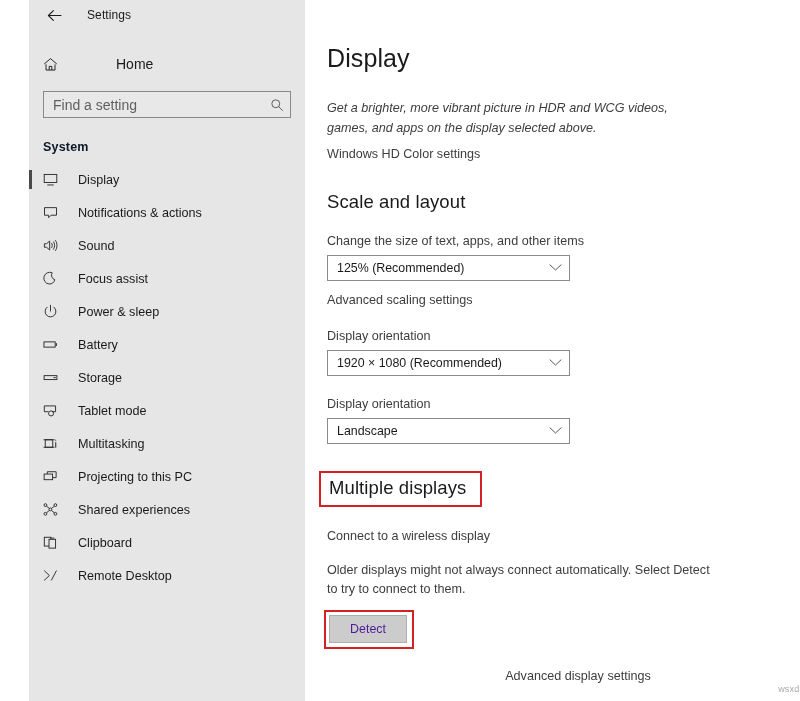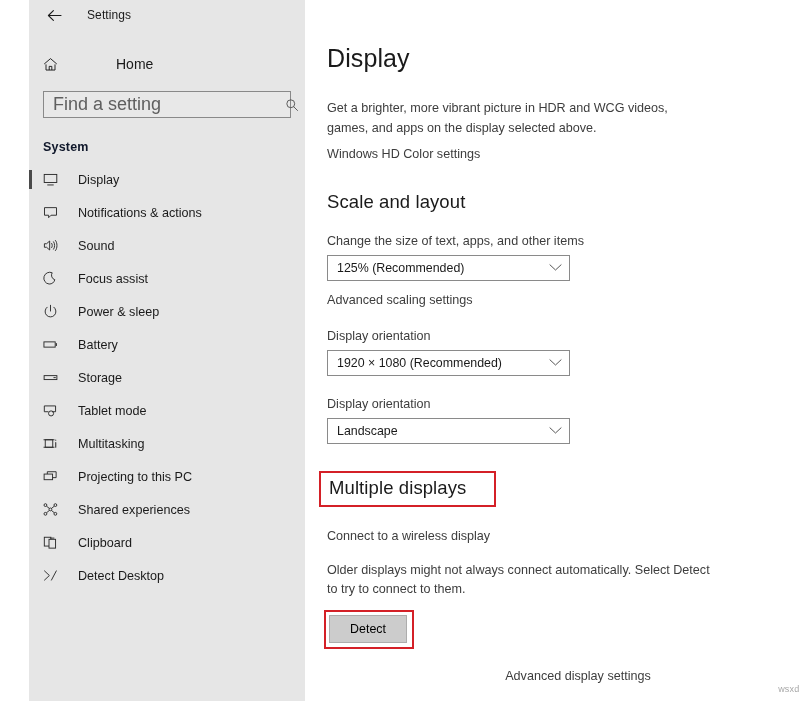--- a/index.html
+++ b/index.html
@@ -87,21 +87,21 @@
     display: flex;
     align-items: center;
     padding: 0 6px 0 9px;
   }
   .search-wrap input {
     flex: 1;
     border: none;
     outline: none;
     background: transparent;
     font-family: "Liberation Sans", sans-serif;
-    font-size: 18px;
+    font-size: 14px;
     color: #3b3b3b;
   }
   .search-wrap input::placeholder { color: #5f5f5f; opacity: 1; }
   .search-wrap .sico { color: #4a4a4a; display: flex; align-items: center; }
 
   .group-title {
     font-size: 12.5px;
     font-weight: bold;
     color: #0f172a;
     margin: 22px 0 0 14px;
@@ -158,20 +158,21 @@
     margin-top: 44px;
     letter-spacing: 0.1px;
   }
 
   .body-text {
     font-size: 12.6px;
     color: #3d3d3d;
     line-height: 1.62;
     max-width: 380px;
     margin-top: 25px;
+    font-style: italic;
   }
 
   .link {
     font-size: 12.6px;
     color: #3d3d3d;
     margin-top: 8px;
     cursor: pointer;
     display: inline-block;
   }
 
@@ -214,21 +215,21 @@
     color: #3d3d3d;
     margin-top: 12px;
     cursor: pointer;
     display: inline-block;
   }
 
   
   .hl-head {
     display: inline-block;
     border: 2px solid #d42027;
-    padding: 4px 28px 6px 8px;
+    padding: 4px 14px 6px 8px;
     margin-top: 27px;
     margin-left: -8px;
   }
   .hl-head .section-head { margin-top: 0; }
 
   .para {
     font-size: 12.6px;
     color: #3d3d3d;
     line-height: 1.55;
     max-width: 390px;
@@ -242,21 +243,21 @@
     margin-top: 10px;
     margin-left: -3px;
   }
   .detect-btn {
     width: 78px;
     height: 28px;
     background: #cccccc;
     border: 1px solid #adadad;
     font-family: "Liberation Sans", sans-serif;
     font-size: 12.4px;
-    color: #000000;
+    color: #4c1d95;
     cursor: pointer;
     display: flex;
     align-items: center;
     justify-content: center;
   }
 
   .tail-link {
     font-size: 12.6px;
     color: #3d3d3d;
     cursor: pointer;
@@ -442,21 +443,21 @@
         <span class="nlbl">Clipboard</span>
       </div>
 
       <div class="nav-item">
         <span class="nico">
           <svg width="15" height="15" viewBox="0 0 16 16" fill="none" aria-hidden="true">
             <path d="M1.6 3.1l5.2 4.9-5.2 4.9" stroke="#2b2b2b" stroke-width="1" stroke-linecap="round" stroke-linejoin="round"></path>
             <path d="M14.2 3.1L9 12.9" stroke="#2b2b2b" stroke-width="1" stroke-linecap="round"></path>
           </svg>
         </span>
-        <span class="nlbl">Detect Desktop</span>
+        <span class="nlbl">Remote Desktop</span>
       </div>
 
     </div>
   </div>
 
   <div id="main">
 
     <h1 class="page-title">Display</h1>
 
     <p class="body-text">Get a brighter, more vibrant picture in HDR and WCG videos, games, and apps on the display selected above.</p>

